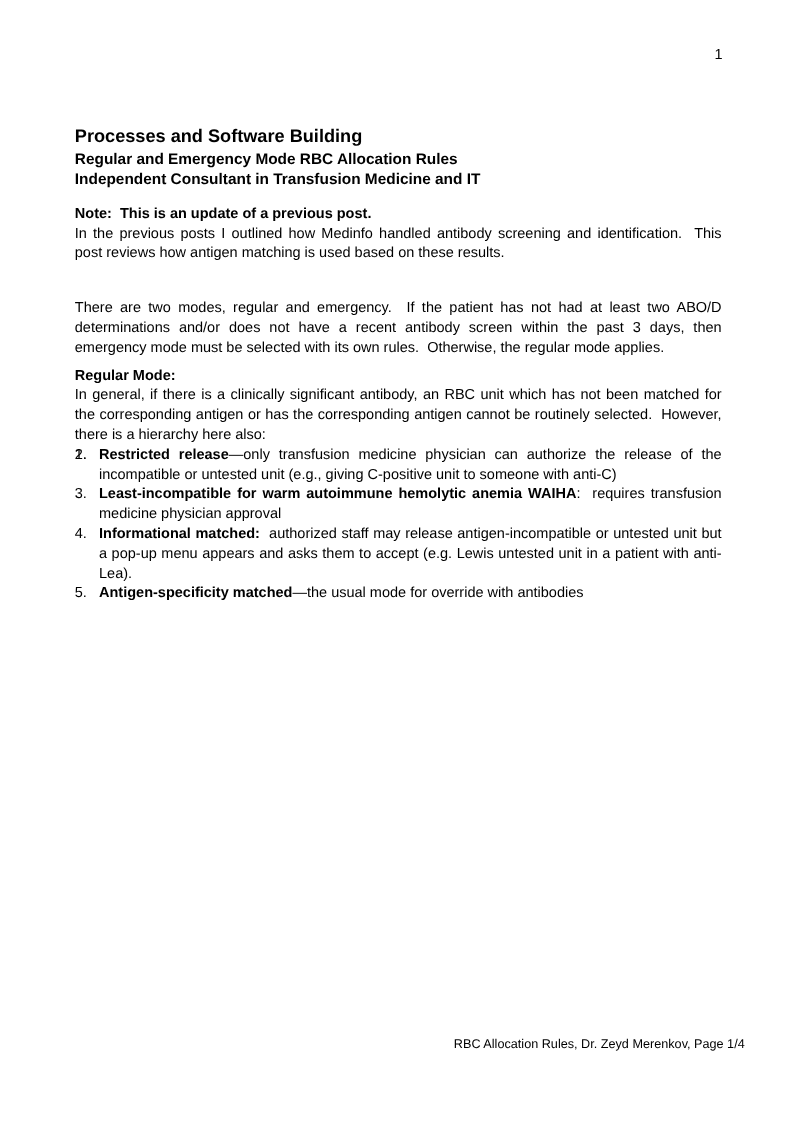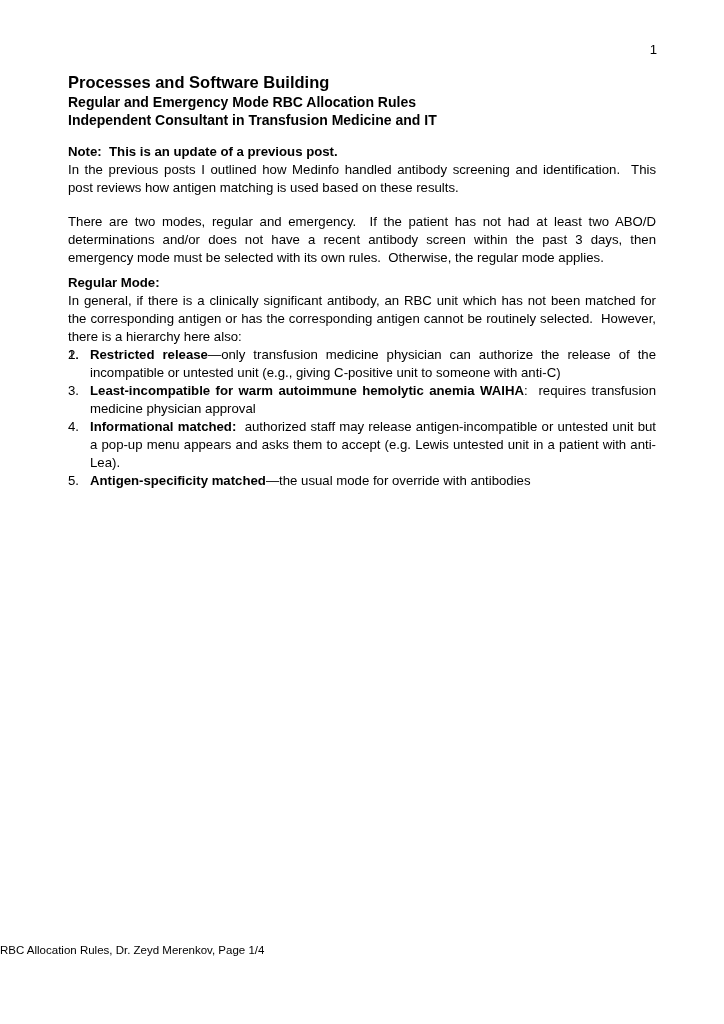--- a/index.html
+++ b/index.html
@@ -27,21 +27,21 @@
     top: 41px;
     right: 67px;
     font-size: 13.2px;
     line-height: 18px;
   }
   .content {
     position: absolute;
     left: 68px;
     top: 0;
     width: 588px;
-    padding-top: 71px;
+    padding-top: 113px;
   }
   .doc-title {
     font-size: 16.5px;
     line-height: 22px;
     font-weight: bold;
     margin: 0;
   }
   .doc-subtitle {
     font-size: 14px;
     line-height: 18px;
@@ -52,42 +52,43 @@
     font-size: 13.2px;
     line-height: 18px;
     margin: 0;
     text-align: justify;
   }
   .note-line {
     margin-top: 14px;
     font-weight: bold;
   }
   .para-1 { margin-top: 0; }
-  .para-2 { margin-top: 16px; }
+  .para-2 { margin-top: 32px; }
   .regular-block { margin-top: 7px; }
   .rm-heading {
     font-weight: bold;
   }
   .list-item {
     position: relative;
     padding-left: 22px;
   }
   .list-item .num {
     position: absolute;
     left: 0;
     top: 0;
   }
   .footer-line {
     position: absolute;
     top: 943px;
     left: 0;
     width: 640px;
-    text-align: left;
+    text-align: right;
     font-size: 11.5px;
     line-height: 15px;
+    padding-left: 37px;
   }
 </style>
 </head>
 <body>
 
 <div class="page">
 
   <div class="page-number">1</div>
 
   <div class="content">

